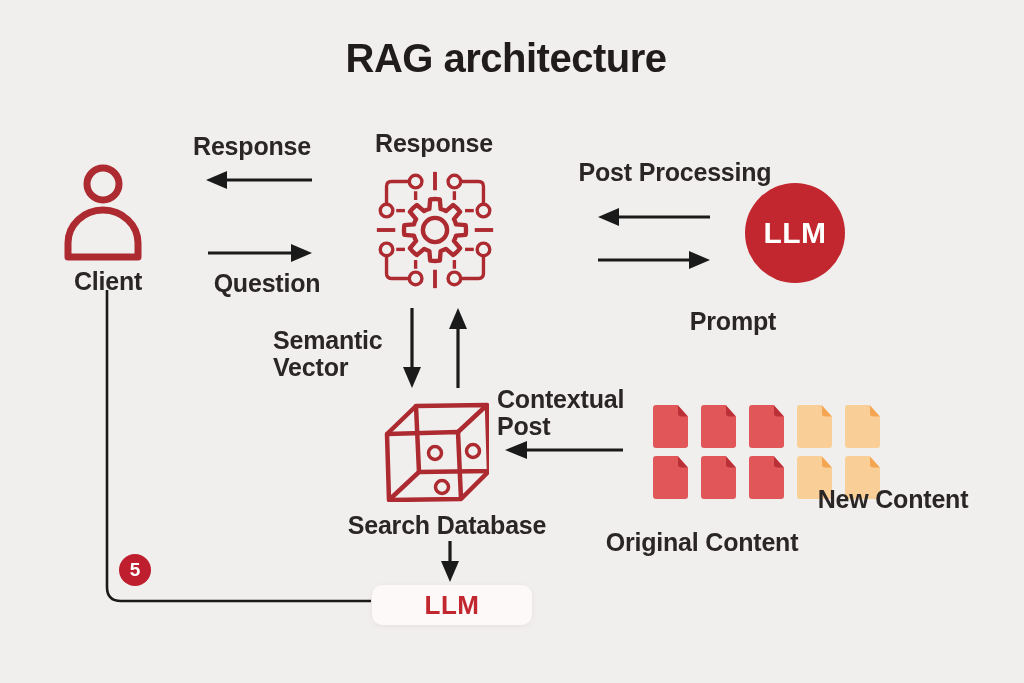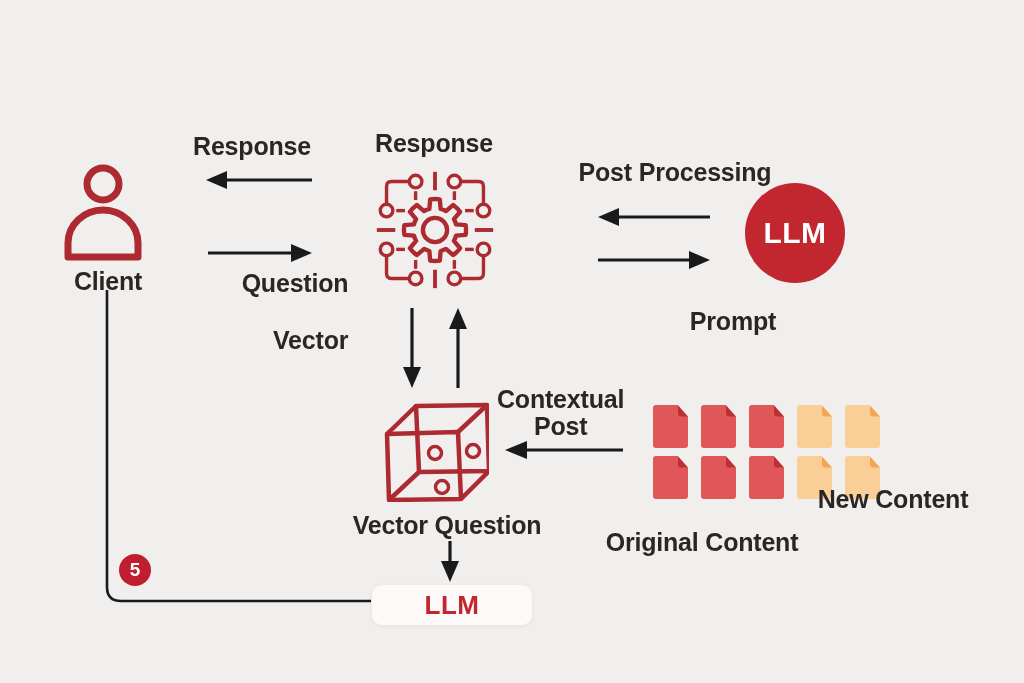--- a/index.html
+++ b/index.html
@@ -7,21 +7,21 @@
     position:relative;width:1024px;height:683px;overflow:hidden;
     background:radial-gradient(130% 130% at 50% 48%, #f1efee 0 55%, #f4f2f1 76%, #fcfbfb 100%);
     font-family:"Liberation Sans", sans-serif;
   }
   .overlay{position:absolute;left:0;top:0;width:1024px;height:683px;pointer-events:none;}
   .arrow-line{stroke:var(--arrow-black);stroke-width:3.2;fill:none;}
   .thin-line{stroke:var(--arrow-black);stroke-width:2.6;fill:none;}
   .arrow-head{fill:var(--arrow-black);stroke:none;}
   .lbl{
     position:absolute;color:var(--text-dark);font-size:25px;font-weight:600;
-    letter-spacing:-0.2px;white-space:nowrap;line-height:27px;text-align:center;
+    letter-spacing:-0.2px;white-space:nowrap;line-height:27px;
   }
   .lbl.center{transform:translateX(-50%);}
   .title{
     position:absolute;left:506px;top:36px;transform:translateX(-50%);
     font-size:40px;font-weight:bold;letter-spacing:-0.5px;color:var(--title-dark);white-space:nowrap;
   }
   .stroke-red path,.stroke-red circle,.stroke-red line{stroke:var(--primary-red);fill:none;}
   .icon{position:absolute;}
   .llm-circle{
     position:absolute;left:745px;top:183px;width:100px;height:100px;border-radius:50%;
@@ -93,29 +93,30 @@
     </g>
     <g>
       <line class="arrow-line" x1="450" y1="541" x2="450" y2="564"></line>
       <polygon class="arrow-head" points="450,582 441,561 459,561"></polygon>
     </g>
     <g>
       <path class="thin-line" d="M107 290 V587 Q107 601 121 601 H371"></path>
     </g>
   </svg>
 
+  <div class="title">RAG architecture</div>
 
   <svg class="icon stroke-red" style="left:63px;top:163px;" width="80" height="98" viewBox="0 0 80 98">
     <circle cx="40" cy="21" r="16" stroke-width="7"></circle>
     <path d="M5 94 V80 A35 33 0 0 1 75 80 V94 Z" stroke-width="7" stroke-linejoin="round"></path>
   </svg>
   <div class="lbl center" style="left:108px;top:268px;">Client</div>
 
   <div class="lbl center" style="left:252px;top:133px;">Response</div>
-  <div class="lbl center" style="left:267px;top:270px;margin-left:28px;">Question</div>
+  <div class="lbl center" style="left:267px;top:270px;">Question</div>
 
   <div class="lbl center" style="left:434px;top:130px;">Response</div>
   <svg class="icon stroke-red" style="left:372px;top:167px;" width="126" height="126" viewBox="0 0 130 130">
 
     <path id="gear-path" stroke-width="4.5" stroke-linejoin="round" d="M86.7 59.2 L96.6 60.0 A32 32 0 0 1 96.6 70.0 L86.7 70.8 A22.5 22.5 0 0 1 84.5 76.3 L90.9 83.8 A32 32 0 0 1 83.8 90.9 L76.3 84.5 A22.5 22.5 0 0 1 70.8 86.7 L70.0 96.6 A32 32 0 0 1 60.0 96.6 L59.2 86.7 A22.5 22.5 0 0 1 53.8 84.5 L46.2 90.9 A32 32 0 0 1 39.1 83.8 L45.5 76.3 A22.5 22.5 0 0 1 43.3 70.8 L33.4 70.0 A32 32 0 0 1 33.4 60.0 L43.3 59.2 A22.5 22.5 0 0 1 45.5 53.8 L39.1 46.2 A32 32 0 0 1 46.2 39.1 L53.7 45.5 A22.5 22.5 0 0 1 59.2 43.3 L60.0 33.4 A32 32 0 0 1 70.0 33.4 L70.8 43.3 A22.5 22.5 0 0 1 76.3 45.5 L83.8 39.1 A32 32 0 0 1 90.9 46.2 L84.5 53.7 A22.5 22.5 0 0 1 86.7 59.2 Z"></path>
     <circle cx="65" cy="65" r="12.5" stroke-width="4.5"></circle>
 
     <line x1="65" y1="5" x2="65" y2="24" stroke-width="4"></line>
     <line x1="65" y1="106" x2="65" y2="125" stroke-width="4"></line>
     <line x1="5" y1="65" x2="24" y2="65" stroke-width="4"></line>
@@ -143,36 +144,37 @@
     <line x1="96" y1="85" x2="105" y2="85" stroke-width="3.5"></line>
   </svg>
 
   <div class="lbl center" style="left:675px;top:159px;">Post Processing</div>
   <div class="llm-circle">
     <span>LLM</span>
   </div>
   <div class="lbl center" style="left:733px;top:308px;">Prompt</div>
 
   <div class="lbl" style="left:273px;top:327px;">
+    <div>Semantic</div>
     <div>Vector</div>
   </div>
   <div class="lbl" style="left:497px;top:343px;margin-top:43px;">
     <div>Contextual</div>
     <div>Post</div>
   </div>
 
   <svg class="icon stroke-red" style="left:376px;top:400px;" width="113" height="102" viewBox="0 0 113 102">
     <path d="M40 6 L111 5 L113 71 L43 72 Z" stroke-width="4.5" stroke-linejoin="round"></path>
     <path d="M11 34 L82 32 L85 99 L13 100 Z" stroke-width="4.5" stroke-linejoin="round"></path>
     <path d="M40 6 L11 34 M111 5 L82 32 M113 71 L85 99 M43 72 L13 100" stroke-width="4.5"></path>
     <circle cx="59" cy="53" r="6.5" stroke-width="3.5"></circle>
     <circle cx="97" cy="51" r="6.5" stroke-width="3.5"></circle>
     <circle cx="66" cy="87" r="6.5" stroke-width="3.5"></circle>
   </svg>
-  <div class="lbl center" style="left:447px;top:512px;">Vector Question</div>
+  <div class="lbl center" style="left:447px;top:512px;">Search Database</div>
 
   <div class="doc-grid">
     <div class="doc red"></div>
     <div class="doc red"></div>
     <div class="doc red"></div>
     <div class="doc orange"></div>
     <div class="doc orange"></div>
     <div class="doc red"></div>
     <div class="doc red"></div>
     <div class="doc red"></div>

